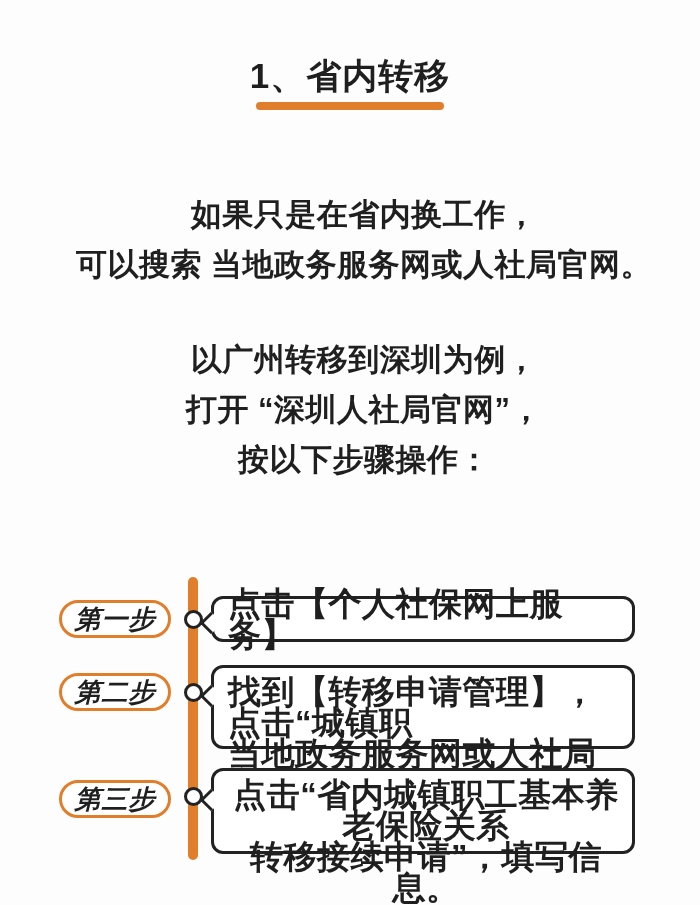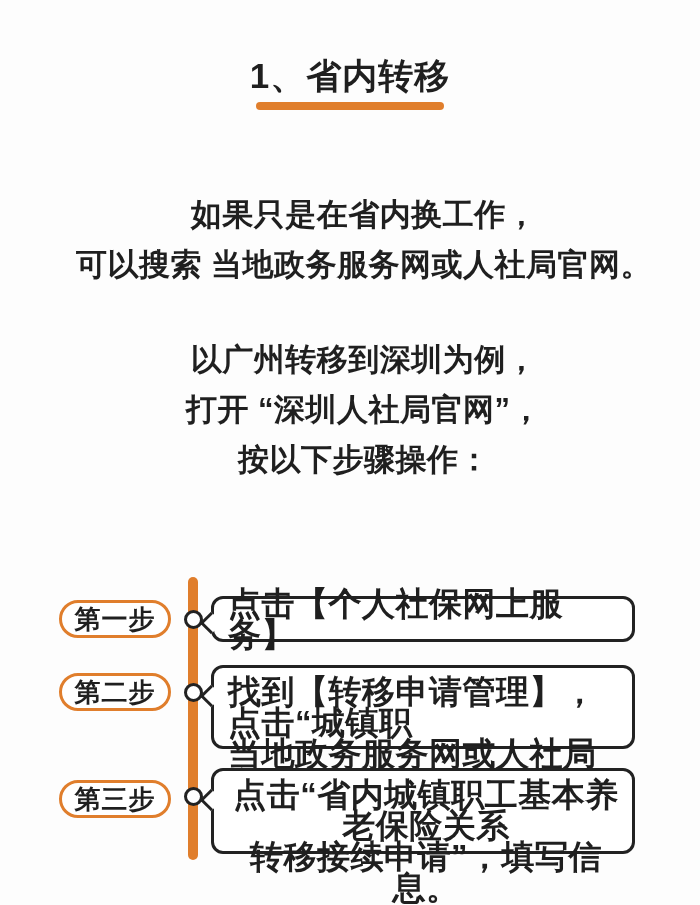--- a/index.html
+++ b/index.html
@@ -38,21 +38,21 @@
   .timeline-bar {
     position: absolute; left: 188px; top: 577px;
     width: 10px; height: 283px;
     background: var(--accent, #E07E2C); border-radius: 5px;
   }
   .pill {
     position: absolute; left: 59px; width: 112px; height: 38px;
     background: #fff; border: 3px solid var(--accent, #E07E2C);
     border-radius: 22px;
     display: flex; align-items: center; justify-content: center;
-    font-size: 26px; letter-spacing: 1px;
+    font-size: 26px; letter-spacing: 1px; font-style: italic;
   }
   .pill-1 { top: 600px; }
   .pill-2 { top: 673px; }
   .pill-3 { top: 780px; }
 
   .node {
     position: absolute; left: 184px; width: 13px; height: 13px;
     background: #fff; border: 3px solid var(--line, #222);
     border-radius: 50%; box-sizing: content-box; z-index: 3;
   }

